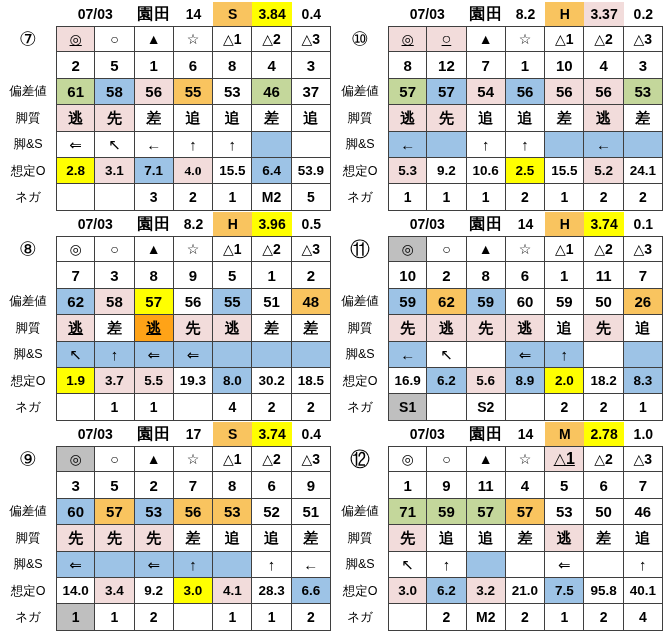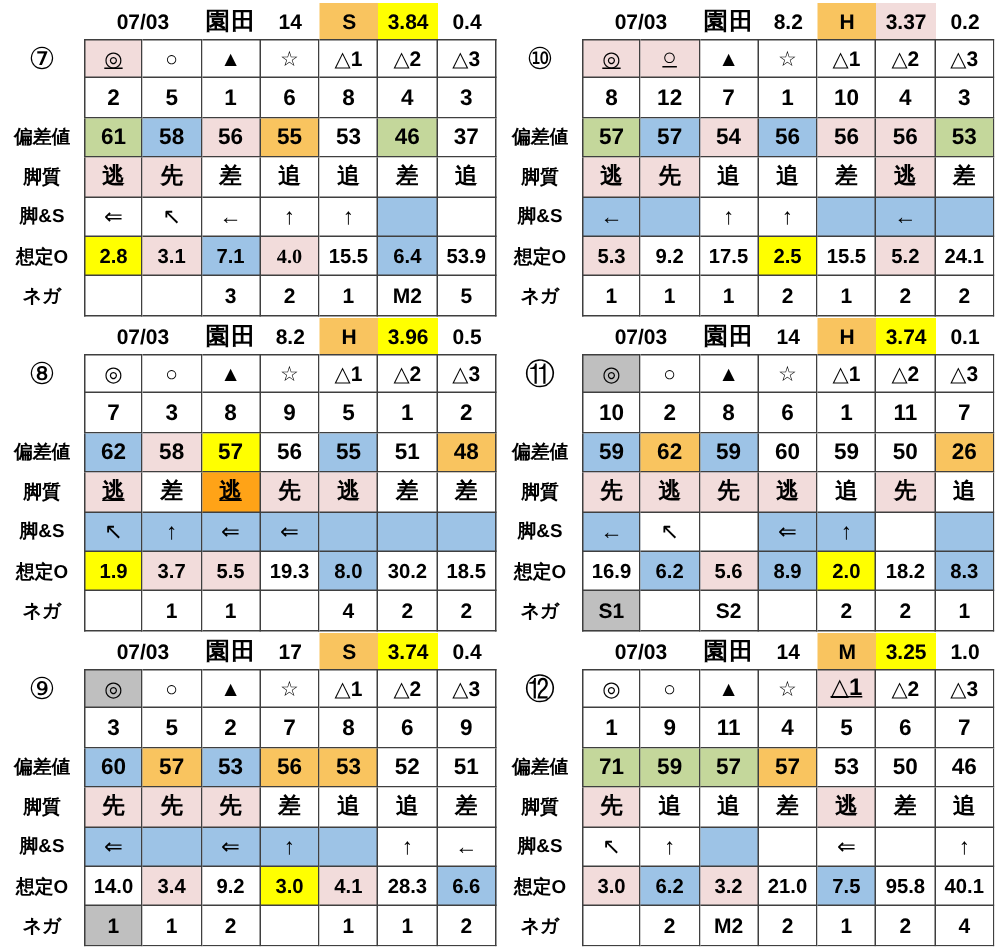--- a/index.html
+++ b/index.html
@@ -16,21 +16,21 @@
     width:331px;height:210px;box-sizing:border-box;
   }
   
   .hd{display:flex;align-items:center;justify-content:center;
       font-weight:bold;font-size:14px;grid-row:1;white-space:nowrap;text-align:center;}
   .hdr-venue{font-size:16px;letter-spacing:1px;}
   
   .circ{grid-column:1;grid-row:2;display:flex;align-items:center;justify-content:center;
         font-size:20px;font-weight:normal;}
   .rlabel{grid-column:1;display:flex;align-items:center;justify-content:center;
-          font-size:12.5px;font-weight:bold;white-space:nowrap;}
+          font-size:12.5px;font-weight:normal;white-space:nowrap;}
   
   .cell{
     border-right:1px solid #3f3f3f;border-bottom:1px solid #3f3f3f;
     background:#fff;display:flex;align-items:center;justify-content:center;
     font-weight:bold;font-size:15px;line-height:1;overflow:hidden;white-space:nowrap;
   }
   .bt{border-top:1px solid #3f3f3f;}
   .bl{border-left:1px solid #3f3f3f;}
   .r-symbols{font-size:14px;}
   .r-arrows{font-weight:normal;font-size:15px;}
@@ -158,21 +158,21 @@
       <div class="cell r-kyaku" style="grid-area: 5 / 8;">差</div>
       <div class="cell r-arrows bg-blue bl" style="grid-area: 6 / 2;">←</div>
       <div class="cell r-arrows bg-blue" style="grid-area: 6 / 3;"></div>
       <div class="cell r-arrows" style="grid-area: 6 / 4;">↑</div>
       <div class="cell r-arrows" style="grid-area: 6 / 5;">↑</div>
       <div class="cell r-arrows bg-blue" style="grid-area: 6 / 6;"></div>
       <div class="cell r-arrows bg-blue" style="grid-area: 6 / 7;">←</div>
       <div class="cell r-arrows bg-blue" style="grid-area: 6 / 8;"></div>
       <div class="cell r-odds bg-pink bl" style="grid-area: 7 / 2;">5.3</div>
       <div class="cell r-odds" style="grid-area: 7 / 3;">9.2</div>
-      <div class="cell r-odds" style="grid-area: 7 / 4;">17.5</div>
+      <div class="cell r-odds" style="grid-area: 7 / 4;">10.6</div>
       <div class="cell r-odds bg-yellow" style="grid-area: 7 / 5;">2.5</div>
       <div class="cell r-odds" style="grid-area: 7 / 6;">15.5</div>
       <div class="cell r-odds bg-pink" style="grid-area: 7 / 7;">5.2</div>
       <div class="cell r-odds" style="grid-area: 7 / 8;">24.1</div>
       <div class="cell r-nega bl" style="grid-area: 8 / 2;">1</div>
       <div class="cell r-nega" style="grid-area: 8 / 3;">1</div>
       <div class="cell r-nega" style="grid-area: 8 / 4;">1</div>
       <div class="cell r-nega" style="grid-area: 8 / 5;">2</div>
       <div class="cell r-nega" style="grid-area: 8 / 6;">1</div>
       <div class="cell r-nega" style="grid-area: 8 / 7;">2</div>
@@ -365,21 +365,21 @@
       <div class="cell r-nega" style="grid-area: 8 / 5;"></div>
       <div class="cell r-nega" style="grid-area: 8 / 6;">1</div>
       <div class="cell r-nega" style="grid-area: 8 / 7;">1</div>
       <div class="cell r-nega" style="grid-area: 8 / 8;">2</div>
     </div>
     <div class="block">
       <div class="hd hdr-date" style="grid-area: 1 / 2 / auto / 4;">07/03</div>
       <div class="hd hdr-venue" style="grid-area: 1 / 4 / auto / 5;">園田</div>
       <div class="hd" style="grid-area: 1 / 5 / auto / 6;">14</div>
       <div class="hd bg-gold" style="grid-area: 1 / 6 / auto / 7;">M</div>
-      <div class="hd bg-yellow" style="grid-area: 1 / 7 / auto / 8;">3.25</div>
+      <div class="hd bg-yellow" style="grid-area: 1 / 7 / auto / 8;">2.78</div>
       <div class="hd" style="grid-area: 1 / 8 / auto / 9;">1.0</div>
       <div class="circ">⑫</div>
       <div class="rlabel" style="grid-area: 4 / 1;">偏差値</div>
       <div class="rlabel" style="grid-area: 5 / 1;">脚質</div>
       <div class="rlabel" style="grid-area: 6 / 1;">脚&amp;S</div>
       <div class="rlabel" style="grid-area: 7 / 1;">想定O</div>
       <div class="rlabel" style="grid-area: 8 / 1;">ネガ</div>
       <div class="cell r-symbols bt bl" style="grid-area: 2 / 2;">◎</div>
       <div class="cell r-symbols bt" style="grid-area: 2 / 3;">○</div>
       <div class="cell r-symbols bt" style="grid-area: 2 / 4;">▲</div>

